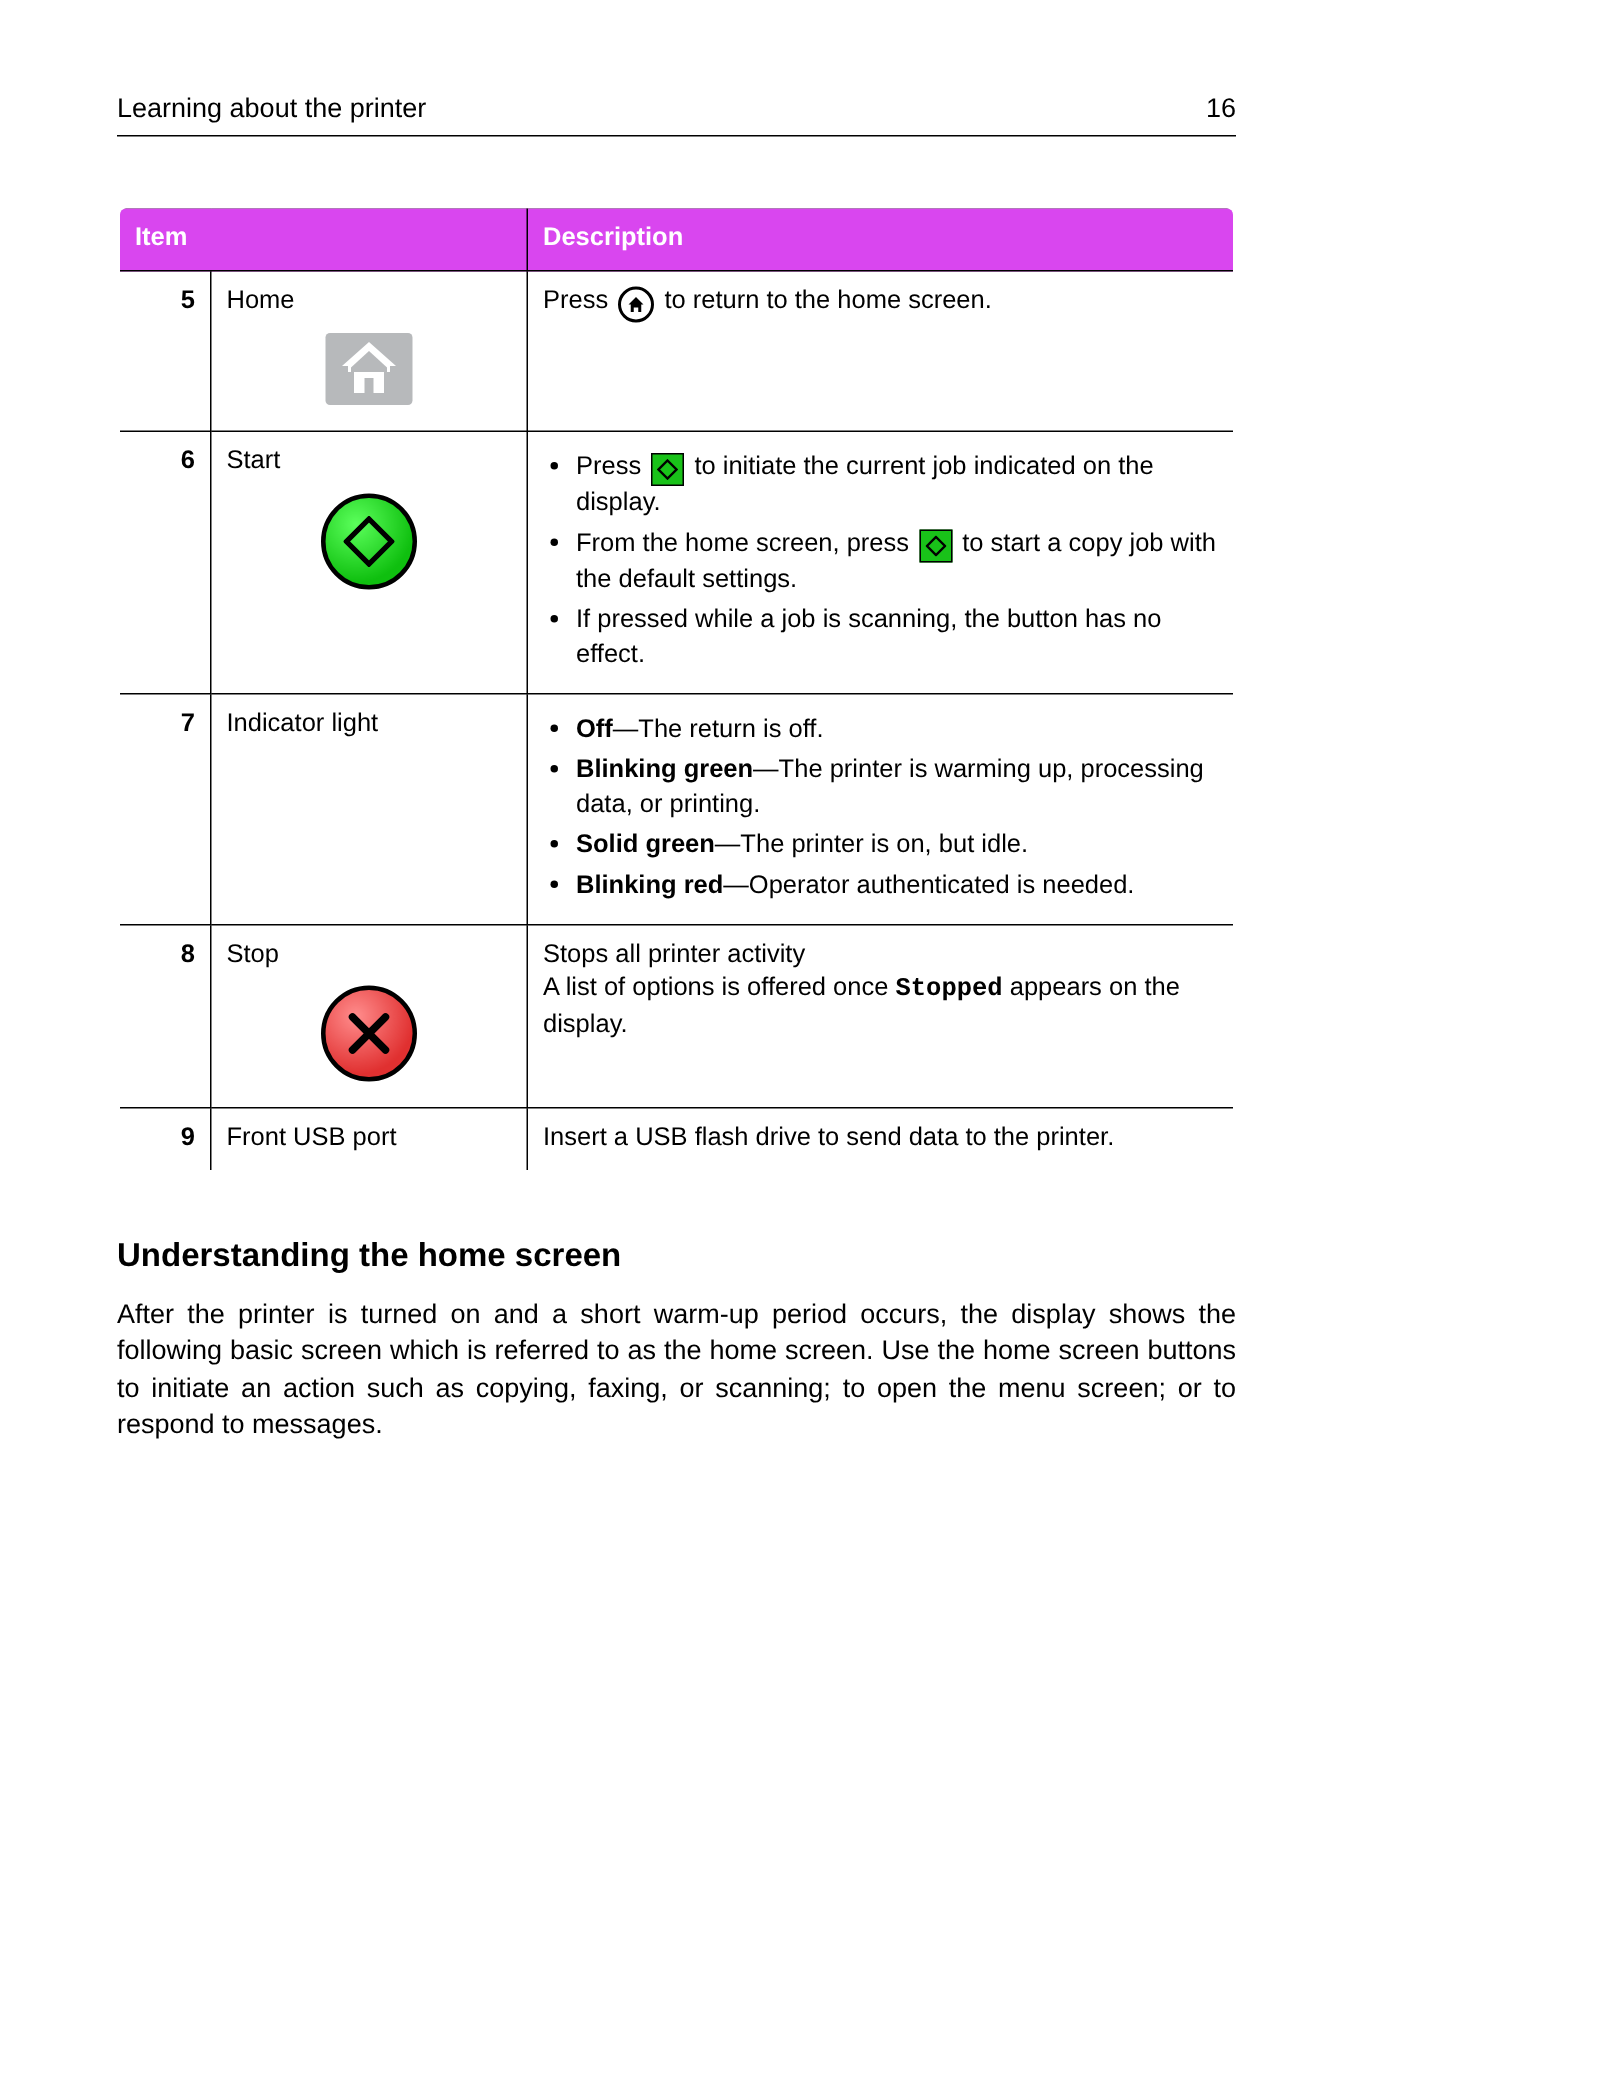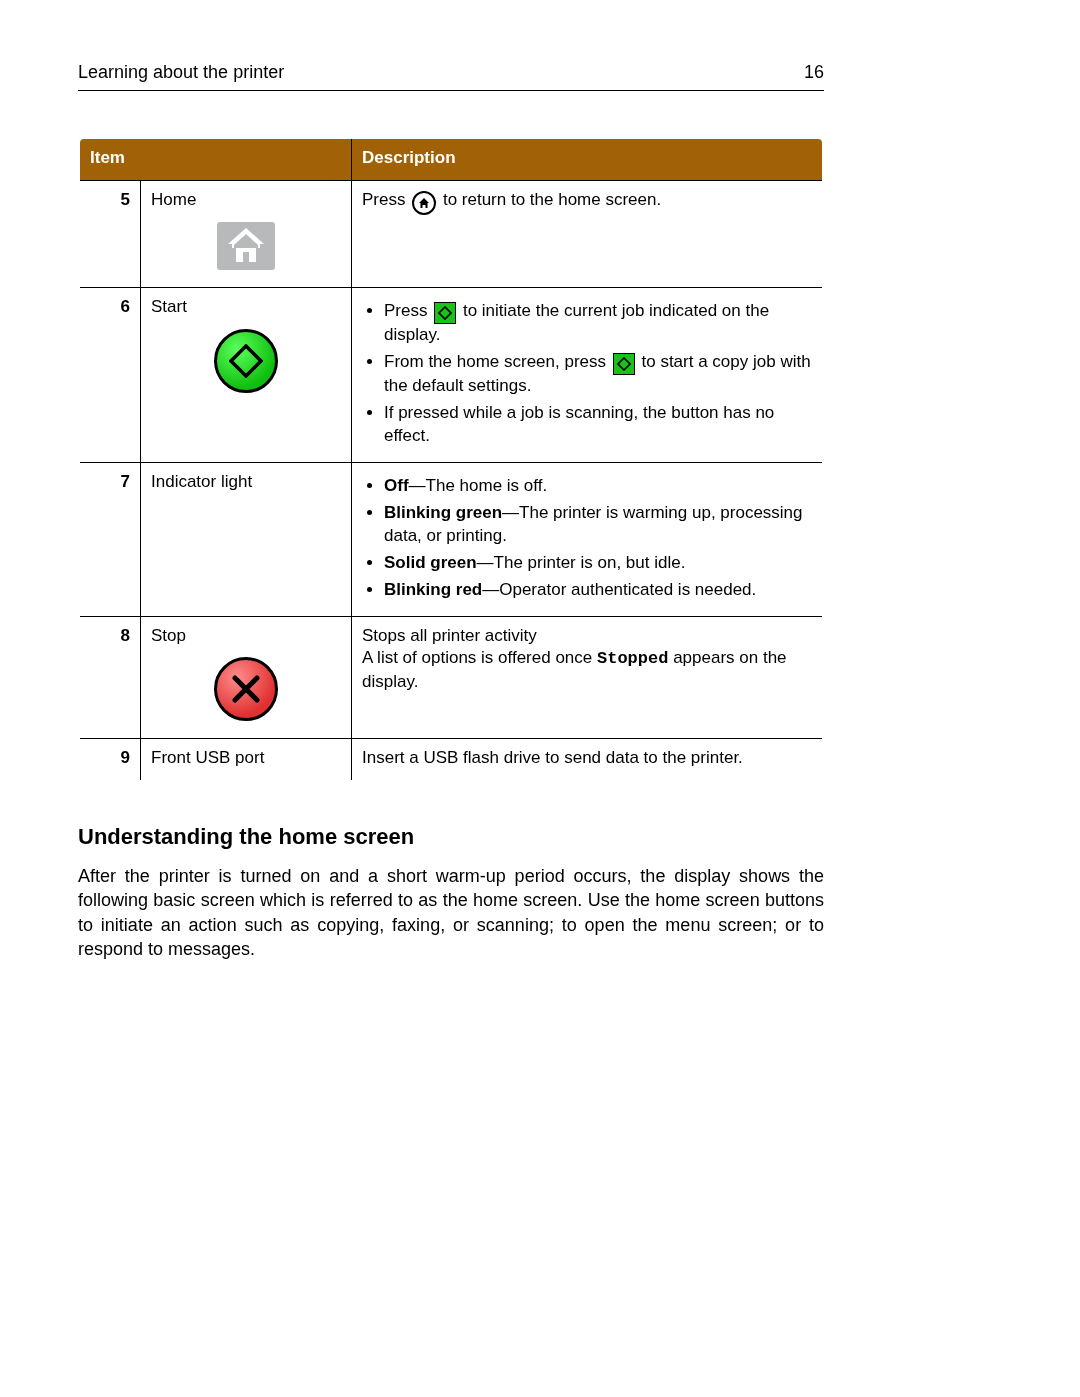--- a/index.html
+++ b/index.html
@@ -34,21 +34,21 @@
     overflow: hidden;
   }
   table.items th, table.items td {
     border: 1px solid #000;
     vertical-align: top;
     padding: 8px 10px 10px 10px;
     text-align: left;
     font-size: 17px;
   }
   table.items thead th {
-    background: #a16207;
+    background: #d946ef;
     color: #fff;
     font-weight: bold;
   }
   table.items td.num {
     width: 40px;
     text-align: right;
     font-weight: bold;
     padding-right: 10px;
   }
   table.items td.item {
@@ -207,21 +207,21 @@
             <li>If pressed while a job is scanning, the button has no effect.</li>
           </ul>
         </td>
       </tr>
 
       <tr>
         <td class="num">7</td>
         <td class="item">Indicator light</td>
         <td class="desc">
           <ul class="bullets">
-            <li><b>Off</b><span>—The home is off.</span></li>
+            <li><b>Off</b><span>—The return is off.</span></li>
             <li><b>Blinking green</b><span>—The printer is warming up, processing data, or printing.</span></li>
             <li><b>Solid green</b><span>—The printer is on, but idle.</span></li>
             <li><b>Blinking red</b><span>—Operator authenticated is needed.</span></li>
           </ul>
         </td>
       </tr>
 
       <tr>
         <td class="num">8</td>
         <td class="item">

